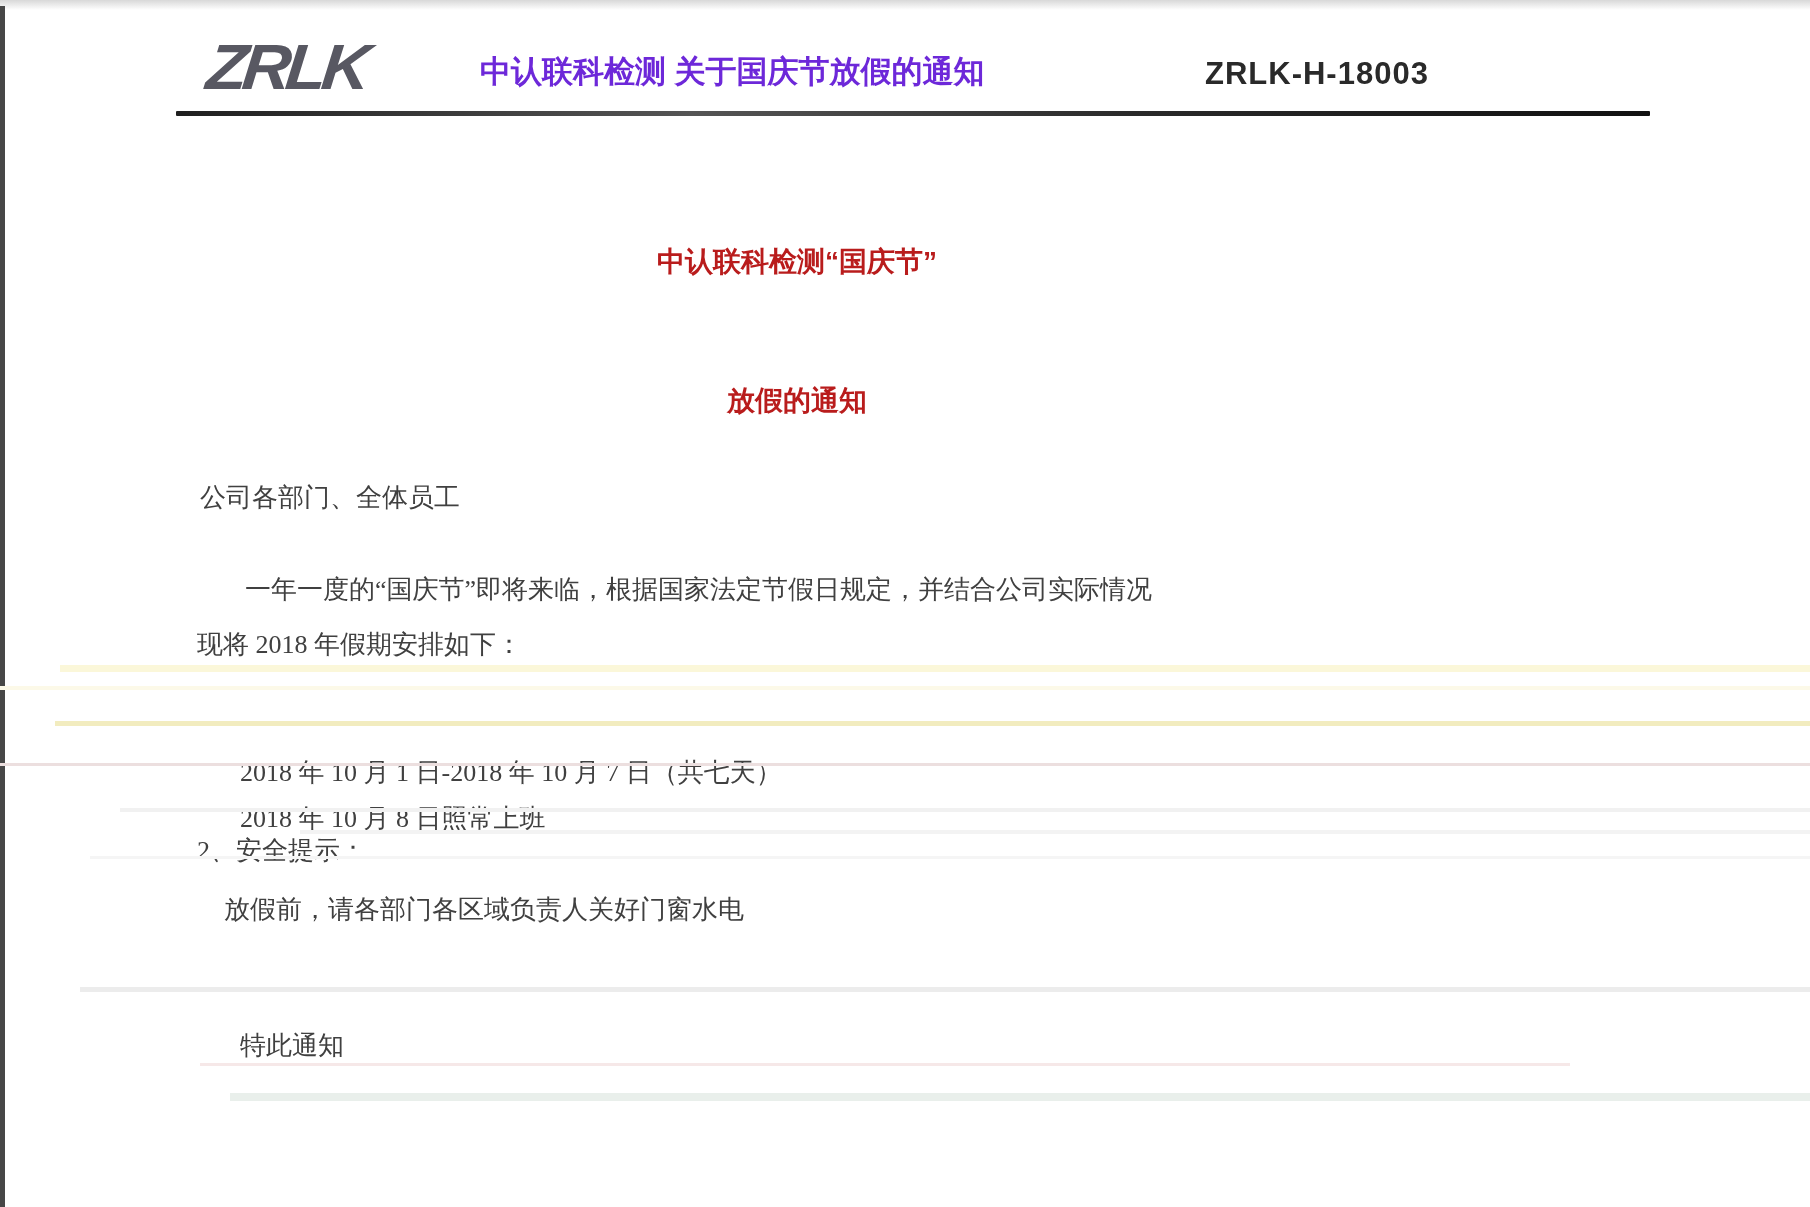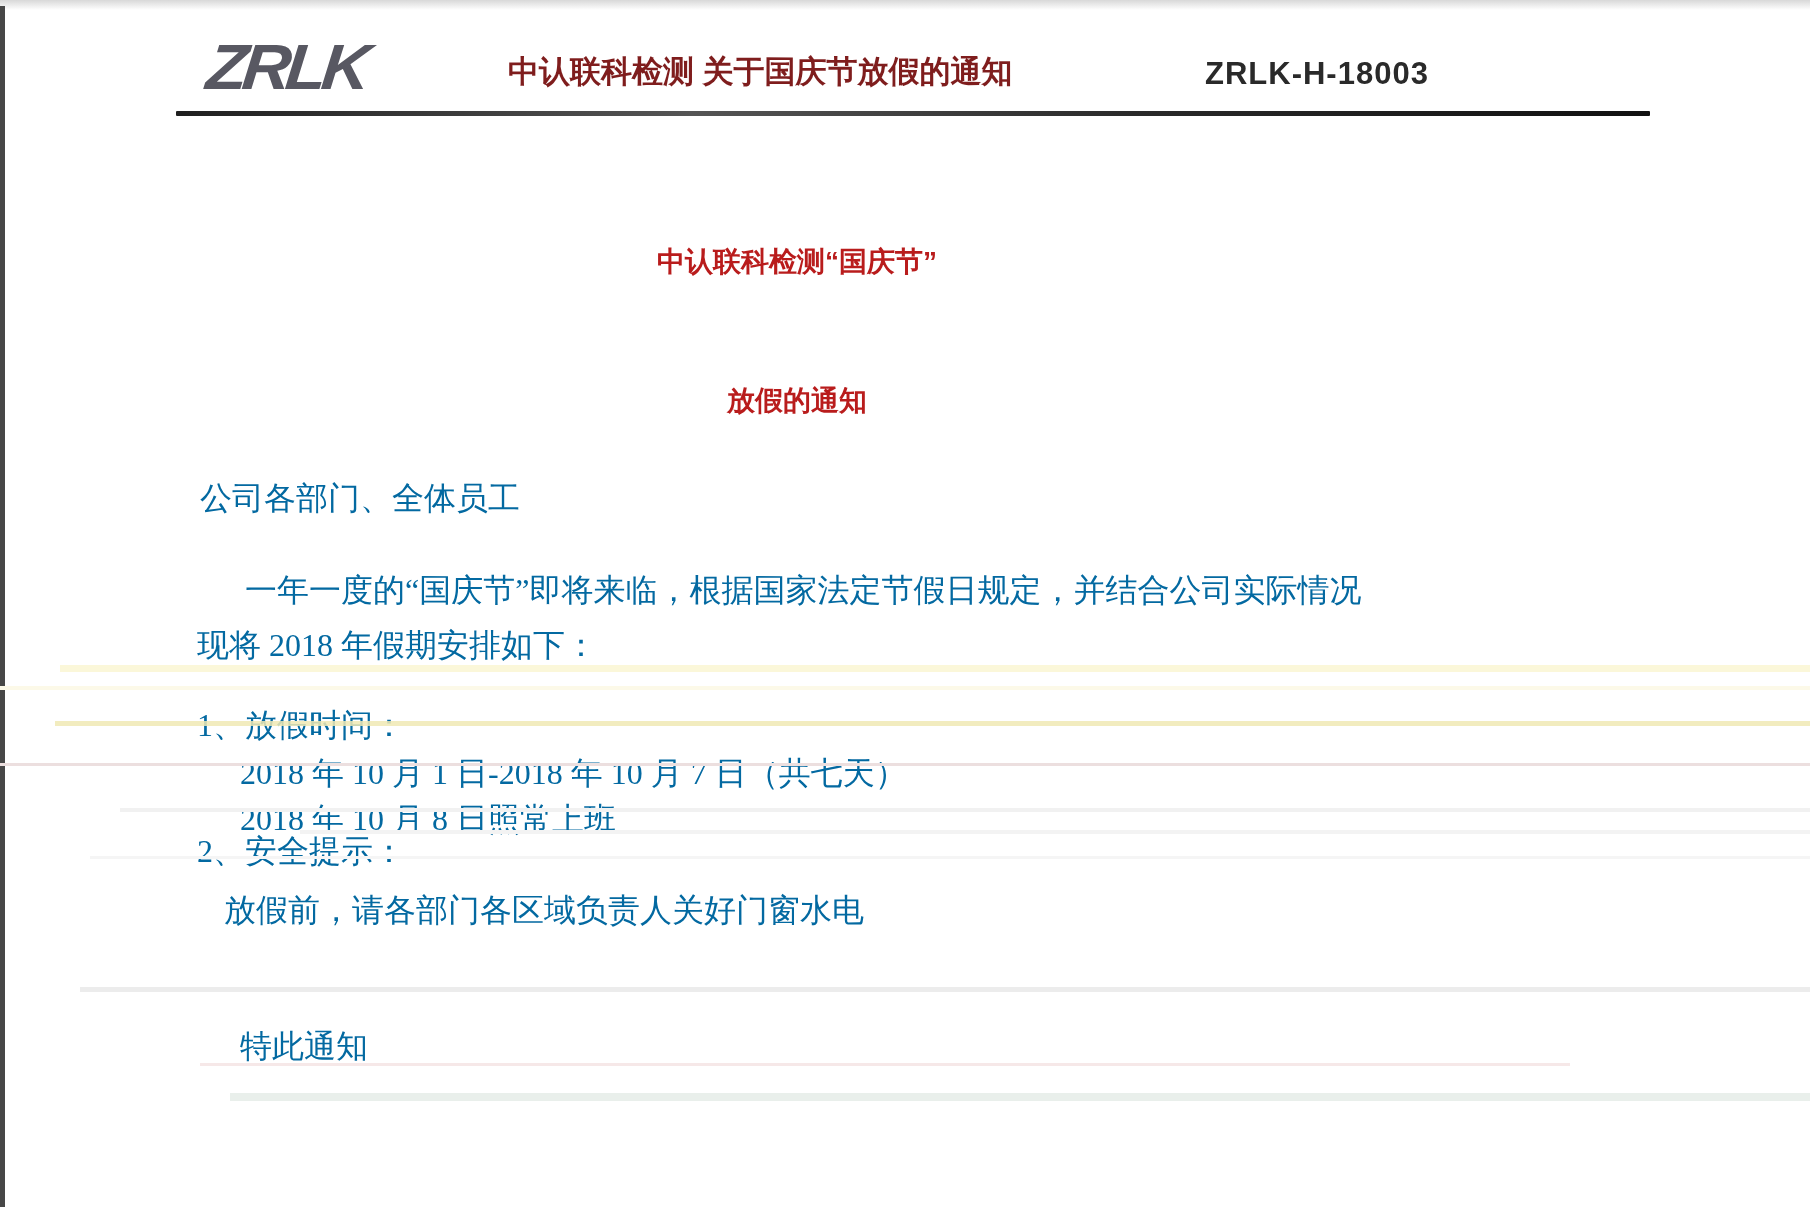--- a/index.html
+++ b/index.html
@@ -26,24 +26,24 @@
     position: absolute; left: 203px; top: 28px;
     font-family: "Liberation Sans", "DejaVu Sans", sans-serif;
     font-weight: 900; font-style: italic;
     font-size: 64px; line-height: 78px;
     letter-spacing: -5px;
     color: #585862;
     transform: skewX(-6deg) scaleX(1.05);
     transform-origin: left bottom;
   }
   .header-title {
-    position: absolute; left: 508px; top: 52px; width: 520px;
+    position: absolute; left: 480px; top: 52px; width: 520px;
     font-family: "Liberation Sans", "DejaVu Sans", sans-serif;
     font-weight: 700; font-size: 31px; line-height: 40px;
-    color: #7f1d1d; white-space: nowrap;
+    color: #6d28d9; white-space: nowrap;
   }
   .doc-number {
     position: absolute; left: 1205px; top: 56px;
     font-family: "Liberation Sans", "DejaVu Sans", sans-serif;
     font-weight: 600; font-size: 31px; letter-spacing: 1px;
     color: #2a2a2a; white-space: nowrap;
   }
   .header-rule {
     position: absolute; left: 176px; top: 111px; width: 1474px; height: 5px;
     background: linear-gradient(90deg, #1f1f1f, #555 35%, #2a2a2a 65%, #111);
@@ -52,22 +52,22 @@
   
   .title-line {
     position: absolute; left: 797px; transform: translateX(-50%);
     font-family: Liberation Sans, sans-serif;
     font-weight: 700; font-size: 28px; color: #b91c1c; white-space: nowrap;
   }
   .title-line-1 { top: 243px; }
   .title-line-2 { top: 357px; margin-top: 25px; }
   
   .bodyline {
-    position: absolute; font-size: 32px; line-height: 40px;
-    color: #0369a1; white-space: nowrap; text-align: right;
+    position: absolute; font-size: 26px; line-height: 40px;
+    color: #404040; white-space: nowrap; text-align: right;
   }
   .salutation  { left: 200px; top: 478px; }
   .intro1      { left: 245px; top: 570px; }
   .intro2      { left: 197px; top: 625px; }
   .sec1-head   { left: 197px; top: 705px; }
   .sec1-line1  { left: 240px; top: 753px; }
   .sec1-line2  { left: 240px; top: 799px; }
   .sec2-head   { left: 197px; top: 800px; margin-top: 31px; }
   .sec2-line1  { left: 224px; top: 890px; }
   .sec2-line2  { left: 240px; top: 934px; }
@@ -98,21 +98,20 @@
   <div class="doc-number">ZRLK-H-18003</div>
   <div class="header-rule"></div>
 
   <div class="title-line title-line-1">中认联科检测“国庆节”</div>
   <div class="title-line title-line-2">放假的通知</div>
 
   <div class="bodyline salutation">公司各部门、全体员工</div>
   <div class="bodyline intro1">一年一度的“国庆节”即将来临，根据国家法定节假日规定，并结合公司实际情况</div>
   <div class="bodyline intro2">现将 2018 年假期安排如下：</div>
 
-  <div class="bodyline sec1-head">1、放假时间：</div>
   <div class="bodyline sec1-line1">2018 年 10 月 1 日-2018 年 10 月 7 日（共七天）</div>
   <div class="bodyline sec1-line2">2018 年 10 月 8 日照常上班</div>
 
   <div class="bodyline sec2-head">2、安全提示：</div>
   <div class="bodyline sec2-line1">放假前，请各部门各区域负责人关好门窗水电</div>
 
   <div class="bodyline closing">特此通知</div>
 
   <div class="artifact a1"></div>
   <div class="artifact a2"></div>

